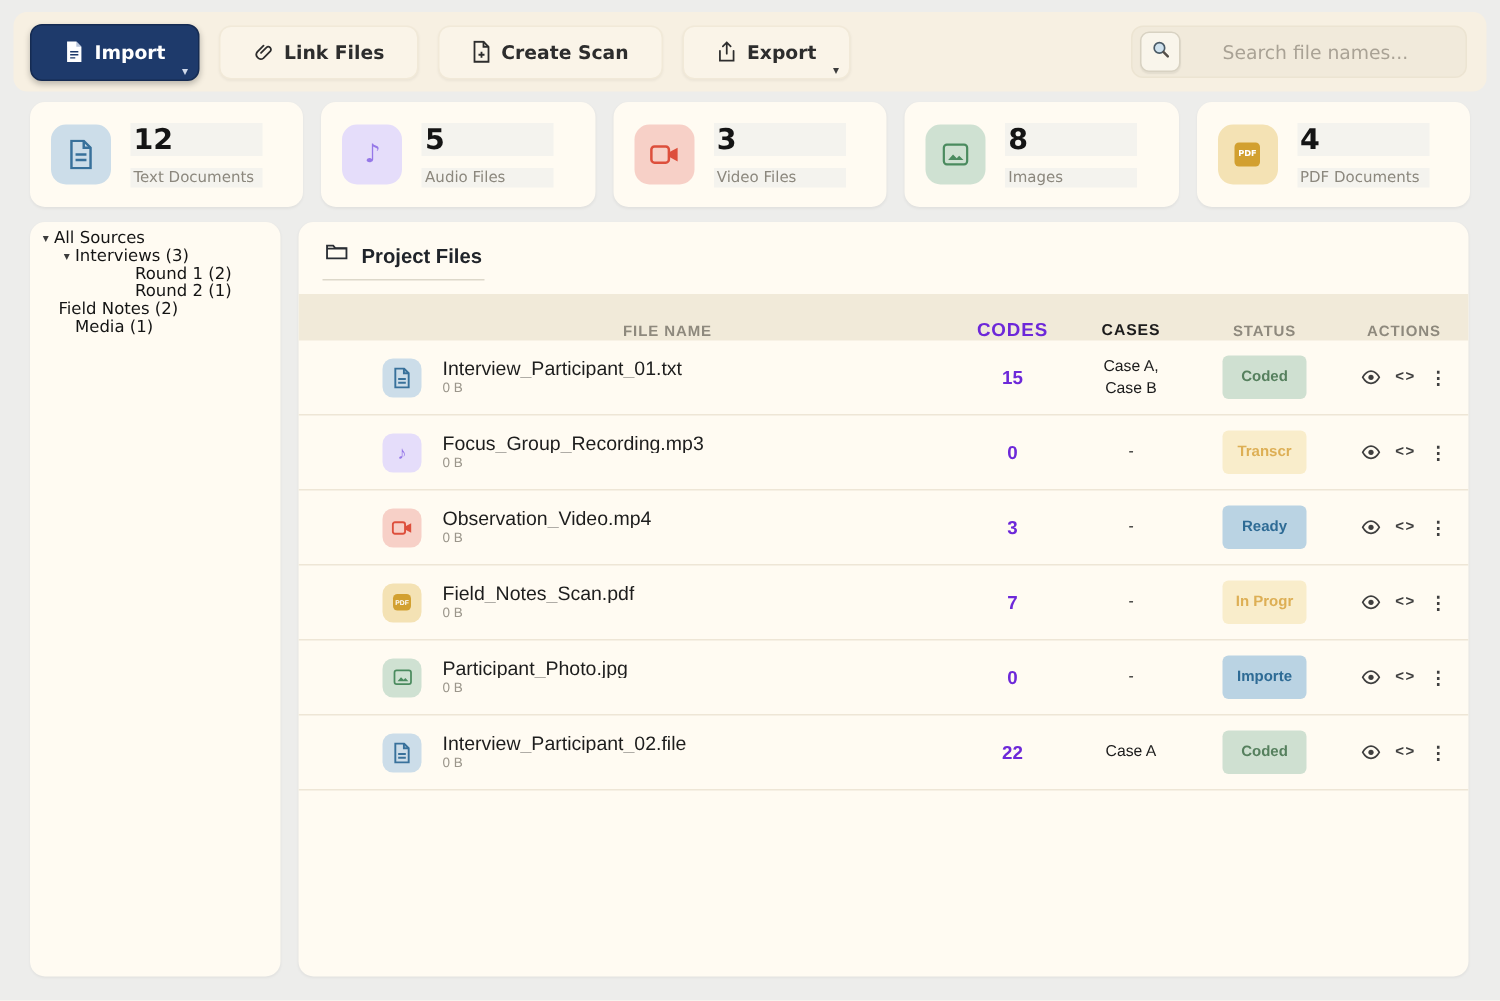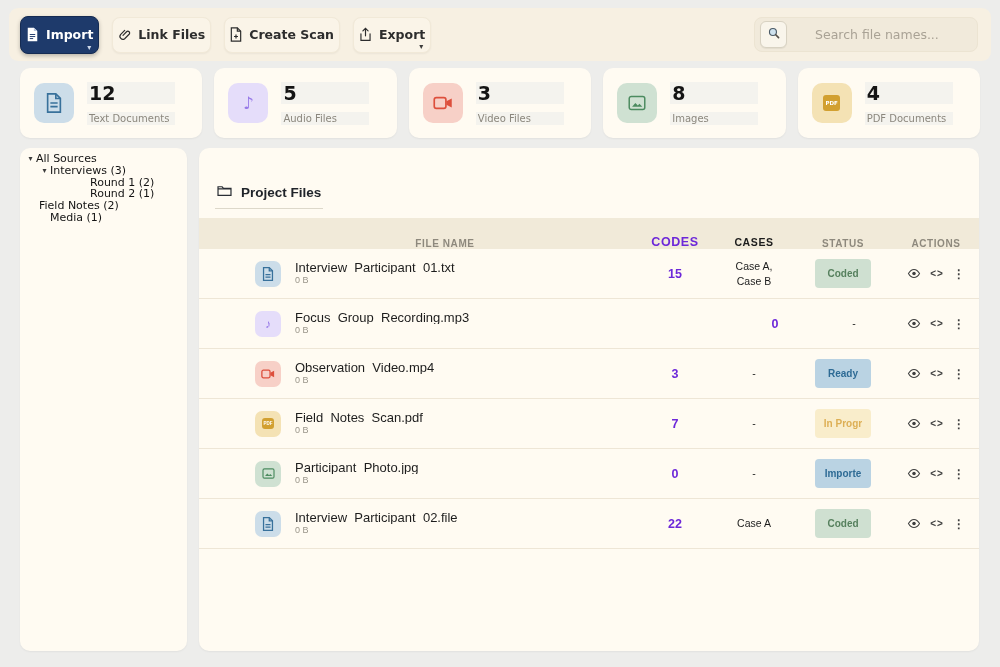--- a/index.html
+++ b/index.html
@@ -3,21 +3,21 @@
 <meta charset="utf-8">
 <style>
   * { margin:0; padding:0; box-sizing:border-box; }
   body { width:1000px; height:667px; background:#ededeb; font-family:"DejaVu Sans", sans-serif; overflow:hidden; }
   .app { position:relative; width:1000px; height:667px; }
 
   
   .toolbar { position:absolute; top:8px; left:9px; right:9px; height:53px;
     background:#f7f0e2; border-radius:9px; display:flex; align-items:center; padding-left:11px; }
   .btn { position:relative; display:flex; align-items:center; gap:7px; height:36px;
-    padding:0 5px; margin-right:13px; background:#faf4e8; border:1px solid #f1e9d8;
+    padding:0 22px; margin-right:13px; background:#faf4e8; border:1px solid #f1e9d8;
     border-radius:8px; font-family:inherit; font-size:12.5px; font-weight:600; color:#2d2d2d;
     box-shadow:0 1px 2px rgba(0,0,0,0.05); cursor:pointer; }
   .btn.primary { background:#1e3a6b; border:1px solid #152b52; color:#ffffff; height:38px;
     box-shadow:0 2px 4px rgba(0,0,0,0.25); }
   .btn svg { display:block; }
   .caret { position:absolute; right:7px; bottom:1px; font-size:8px; color:#3c3c3c; }
   .btn.primary .caret { color:#cfd9ea; }
   .search { position:absolute; right:13px; top:9px; width:224px; height:35px;
     background:#f1eadb; border:1px solid #ece4d2; border-radius:8px;
     display:flex; align-items:center; padding:0 5px;gap:18px; }
@@ -58,21 +58,21 @@
     line-height:11.8px; cursor:pointer; }
   .tree-item .tcaret { font-size:8px; color:#3c3c3c; width:11px; flex:none; text-align:center; line-height:11.8px; }
   .lvl0 { padding-left:5px; }
   .lvl1 { padding-left:19px; }
   .lvl2 { padding-left:70px; }
 
   
   .main { position:absolute; top:148px; left:199px; right:21px; bottom:16px;
     background:#fffbf2; border-radius:10px; box-shadow:0 1px 2px rgba(0,0,0,0.05);
     overflow:hidden; font-family:"Liberation Sans", sans-serif; }
-  .main-title { height:48px; display:flex; align-items:center; padding:0 16px;margin-top:22px; }
+  .main-title { height:48px; display:flex; align-items:center; padding:0 16px; }
   .title-wrap { display:flex; align-items:center; gap:9px; border-bottom:1px solid #ddd8ca; padding:4px 2px 7px 2px; }
   .title-wrap .tlabel { font-size:13.5px; font-weight:bold; color:#20242a; }
   .thead { height:31px; background:#f1ead9; display:flex; align-items:flex-end;
     font-size:10px; font-weight:bold; letter-spacing:0.6px; color:#8e897d; }
   .col-name { flex:1; } .col-codes { width:80px; text-align:center; }
   .col-cases { width:78px; text-align:center; } .col-status { width:100px; text-align:center; }
   .col-actions { width:86px; text-align:center; }
   .thead .col-name { text-align:center; padding-left:56px; }
 
   .row { height:50px; display:flex; align-items:center; border-bottom:1px solid #eee6d6; cursor:pointer; }
@@ -299,20 +299,21 @@
         <span class="chipS c-audio">
             <span class="note-glyph small">♪</span>
           </span>
         <span class="nm">
           <span class="fname">Focus_Group_Recording.mp3</span>
           <span class="fsize">0 B</span>
         </span>
       </div>
       <div class="col-codes">0</div>
       <div class="col-cases"><span class="cases-inner">-</span></div>
+      <div class="col-status"><span class="badge b-yellow">Transcr</span></div>
       <div class="col-actions">
         <span class="act">
             <svg width="14" height="11" viewBox="0 0 24 18">
               <path d="M12 2C6.5 2 2.5 9 2.5 9s4 7 9.5 7 9.5-7 9.5-7-4-7-9.5-7z" fill="none" stroke="#3f3f3f" stroke-width="1.8"></path>
               <circle cx="12" cy="9" r="3" fill="#3f3f3f"></circle>
             </svg>
           </span>
         <span class="act codeg">&lt;&gt;</span>
         <span class="act dots">⋮</span>
       </div>

